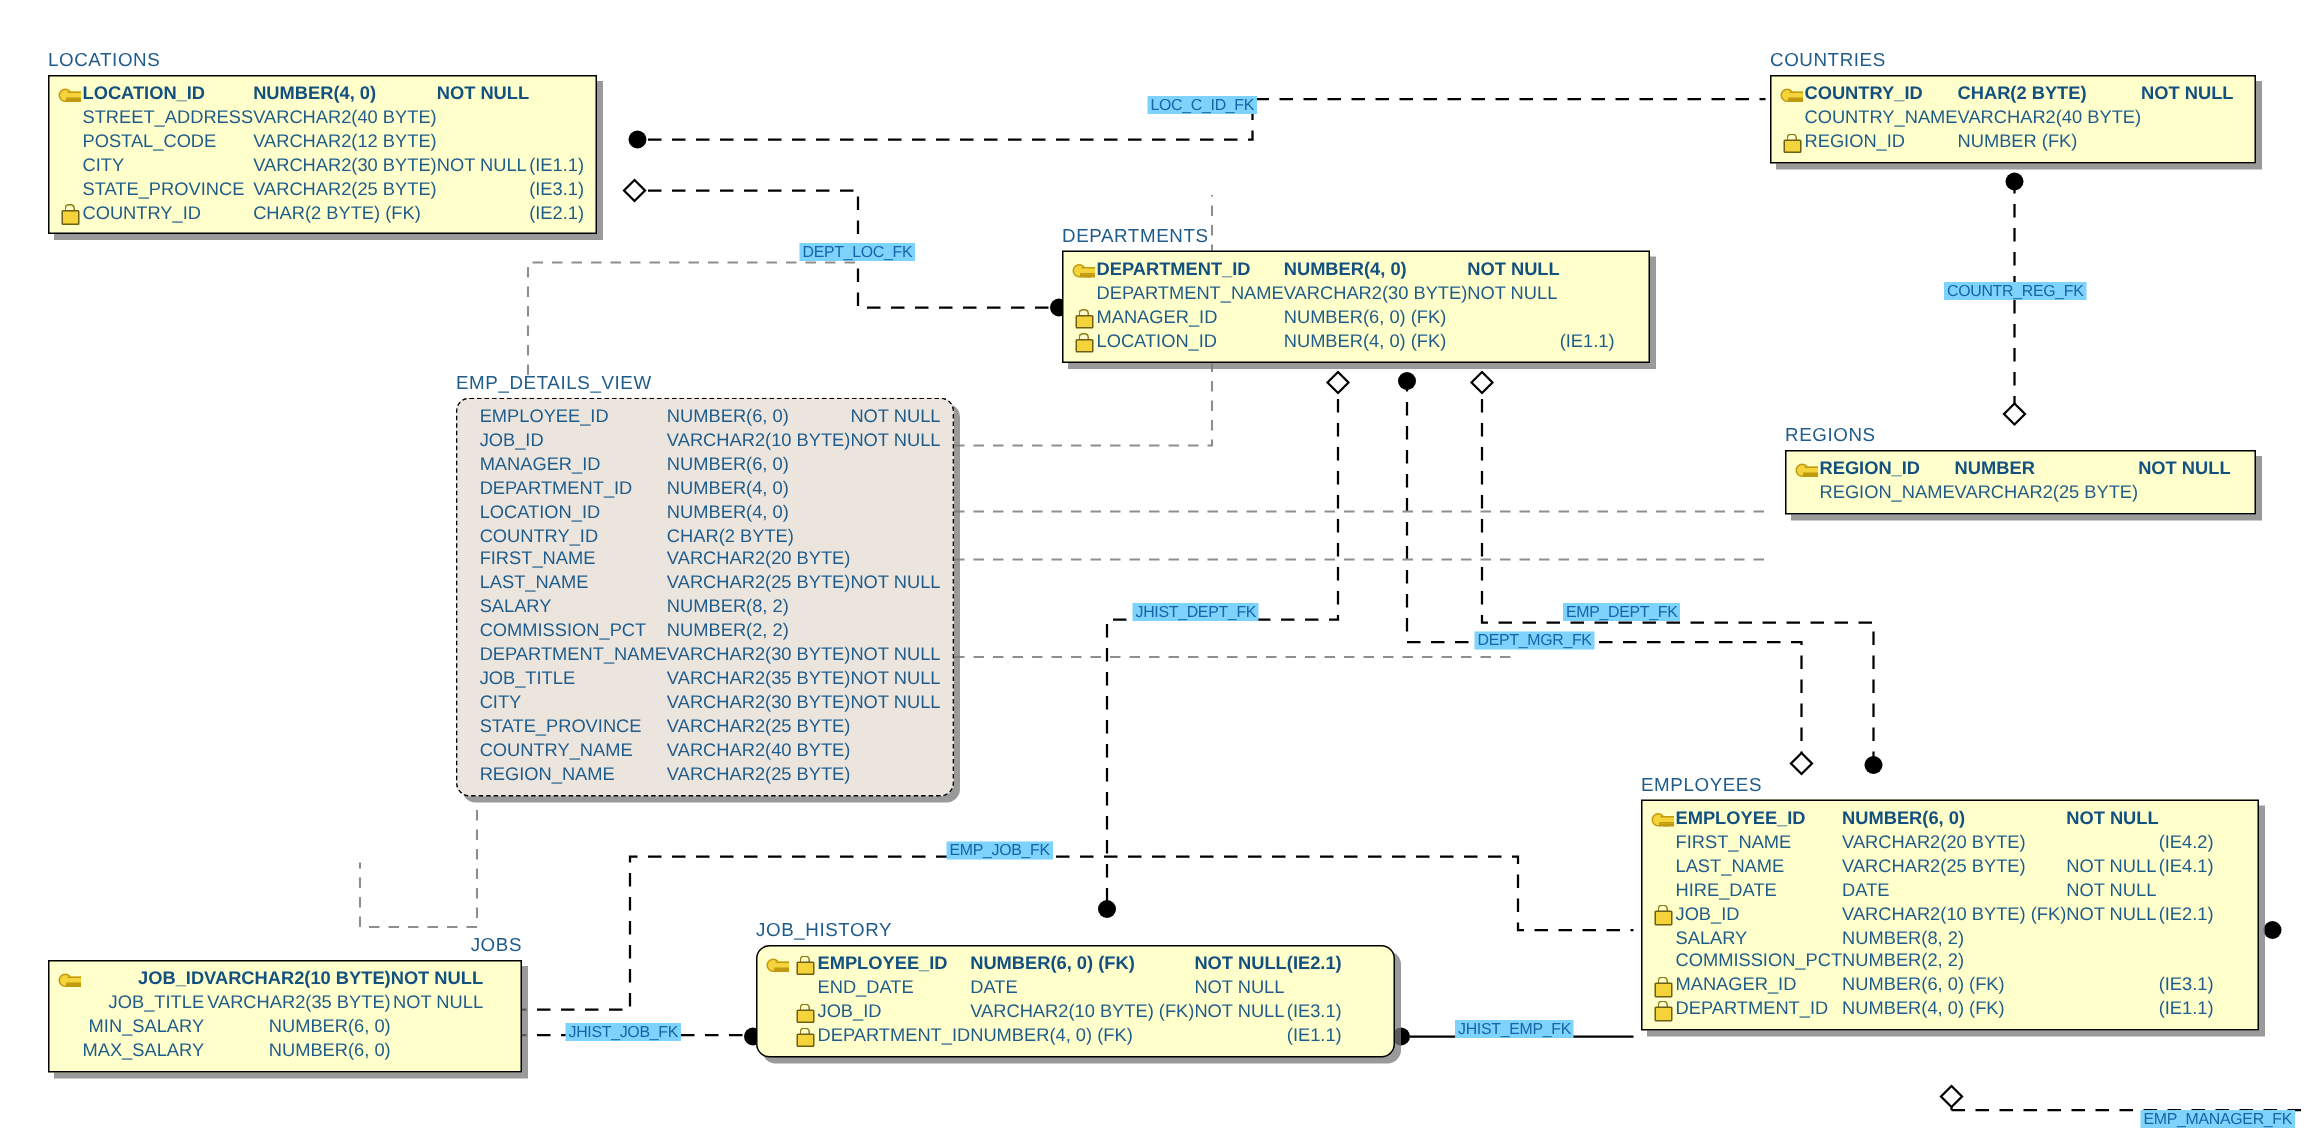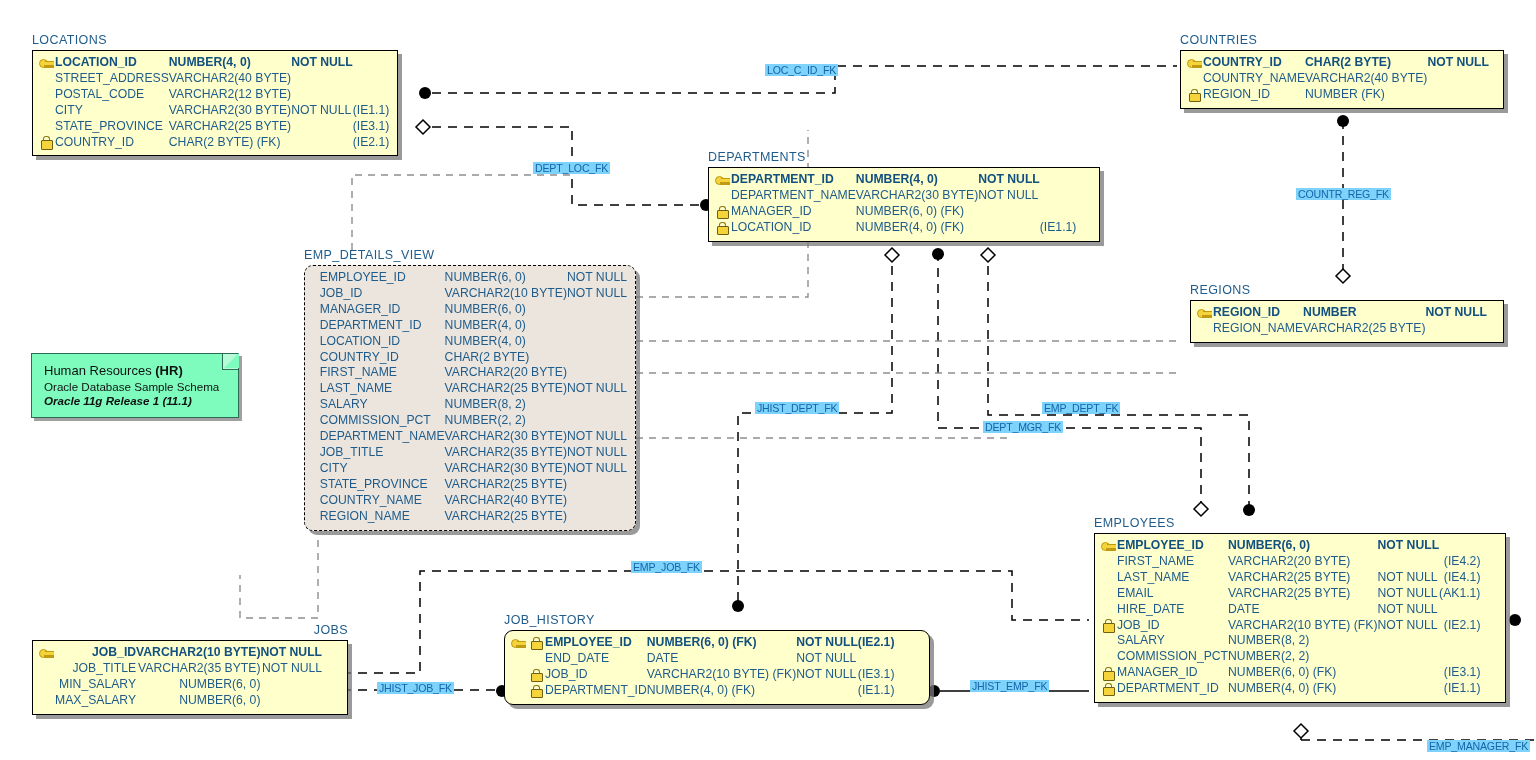--- a/index.html
+++ b/index.html
@@ -431,27 +431,20 @@
             </tr>
             <tr class="">
               <td class="ic"></td>
               <td class="nm">LAST_NAME</td>
               <td class="ty">VARCHAR2(25 BYTE)</td>
               <td class="nn">NOT NULL</td>
               <td class="idx">(IE4.1)</td>
             </tr>
             <tr class="">
               <td class="ic"></td>
-              <td class="nm">EMAIL</td>
-              <td class="ty">VARCHAR2(25 BYTE)</td>
-              <td class="nn">NOT NULL</td>
-              <td class="idx">(AK1.1)</td>
-            </tr>
-            <tr class="">
-              <td class="ic"></td>
               <td class="nm">HIRE_DATE</td>
               <td class="ty">DATE</td>
               <td class="nn">NOT NULL</td>
               <td class="idx"></td>
             </tr>
             <tr class="">
               <td class="ic"><span class="lock"></span></td>
               <td class="nm">JOB_ID</td>
               <td class="ty">VARCHAR2(10 BYTE) (FK)</td>
               <td class="nn">NOT NULL</td>
@@ -563,28 +556,20 @@
               <td class="nm">DEPARTMENT_ID</td>
               <td class="ty">NUMBER(4, 0) (FK)</td>
               <td class="nn"></td>
               <td class="idx">(IE1.1)</td>
             </tr>
           </tbody>
         </table>
     </div>
   </div>
 
-  <div class="note" style="left:29px;top:353px;">
-    <div class="notebox" style="width:182px;">
-      <div class="fold"></div>
-      <div class="nt1"><span>Human Resources </span><b>(HR)</b></div>
-      <div class="nt2">Oracle Database Sample Schema</div>
-      <div class="nt3">Oracle 11g Release 1 (11.1)</div>
-    </div>
-  </div>
 
   <div id="labels">
       <div class="rlabel" style="left: 763px; top: 64px;">LOC_C_ID_FK</div>
       <div class="rlabel" style="left: 531px; top: 162px;">DEPT_LOC_FK</div>
       <div class="rlabel" style="left: 1294px; top: 188px;">COUNTR_REG_FK</div>
       <div class="rlabel" style="left: 753px; top: 402px; text-align: center;">JHIST_DEPT_FK</div>
       <div class="rlabel" style="left: 1040px; top: 402px;">EMP_DEPT_FK</div>
       <div class="rlabel" style="left: 981px; top: 421px;">DEPT_MGR_FK</div>
       <div class="rlabel" style="left: 629px; top: 561px;">EMP_JOB_FK</div>
       <div class="rlabel" style="left: 375px; top: 682px;">JHIST_JOB_FK</div>

